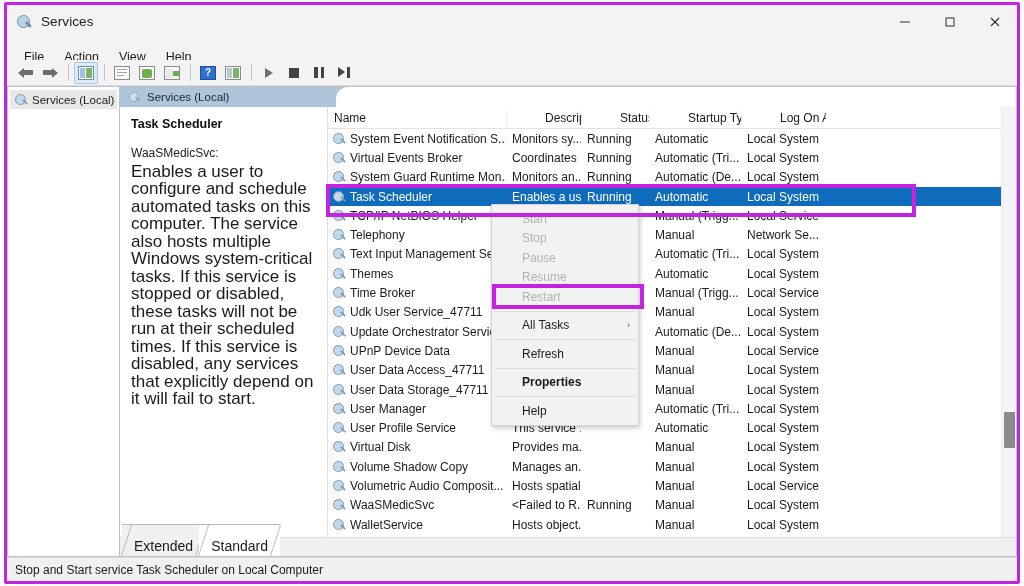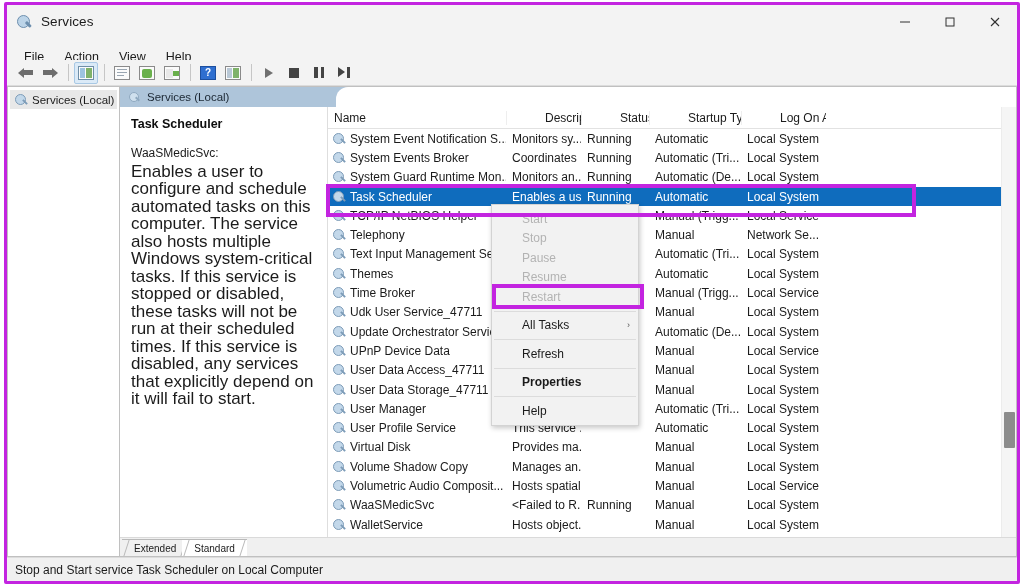--- a/index.html
+++ b/index.html
@@ -387,23 +387,23 @@
     height: 19px;
     flex: 0 0 auto;
     background: #f0f0f0;
     display: flex;
     align-items: flex-end;
     padding-left: 2px;
     border-top: 1px solid #dadada;
   }
   .tab {
     position: relative;
-    font-size: 10px;
+    font-size: 14px;
     color: #1b1b1b;
-    padding: 3px 12px 2px 12px;
+    padding: 13px 12px 2px 12px;
     background: #f0f0f0;
     border-top: 1px solid #b9b9b9;
     margin-right: -6px;
     transform: skewX(0deg);
     margin-top: 11px;
   }
   .tab::before, .tab::after {
     content: "";
     position: absolute;
     top: 0; bottom: 0;
@@ -630,21 +630,21 @@
                   <div class="cell c-start">Automatic</div>
                   <div class="cell c-logon">Local System</div>
                   <div class="cell c-rest"></div>
                 </div>
                 <div class="row">
                   <div class="cell name c-name">
                     <div class="svc-ico">
                       <div class="d"></div>
                       <div class="h"></div>
                     </div>
-                    <span>System Events Broker</span>
+                    <span>Virtual Events Broker</span>
                   </div>
                   <div class="cell c-desc">Coordinates ...</div>
                   <div class="cell c-status">Running</div>
                   <div class="cell c-start">Automatic (Tri...</div>
                   <div class="cell c-logon">Local System</div>
                   <div class="cell c-rest"></div>
                 </div>
                 <div class="row">
                   <div class="cell name c-name">
                     <div class="svc-ico">

